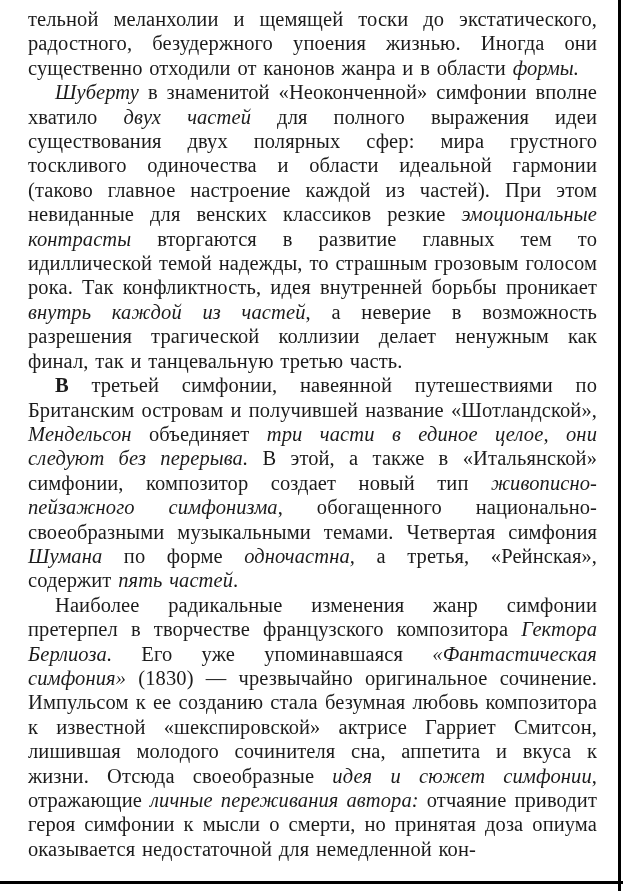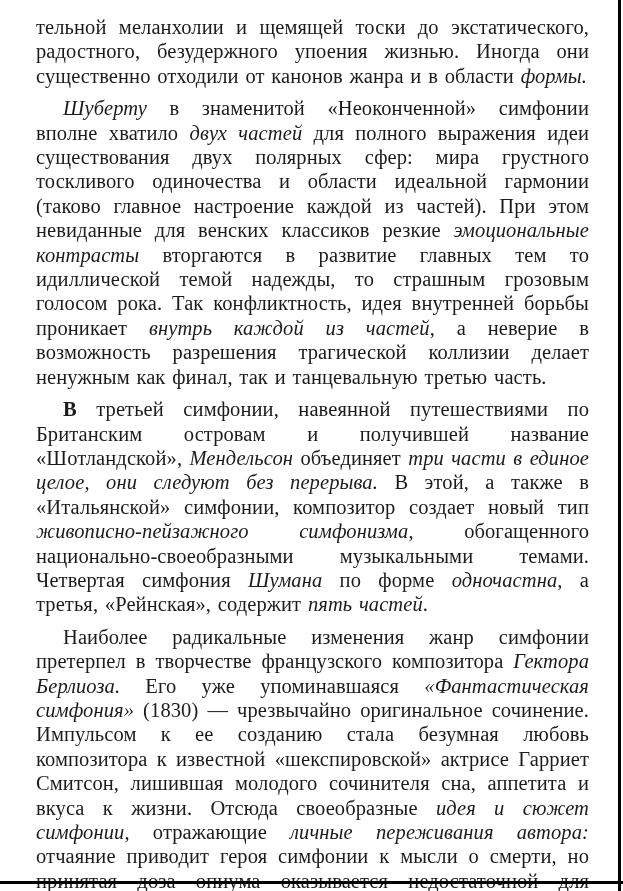--- a/index.html
+++ b/index.html
@@ -21,21 +21,21 @@
     left: 28px;
     top: 7px;
     width: 569px;
     font-size: 20.5px;
     line-height: 24.4px;
     text-align: justify;
     word-spacing: 1.5px;
     letter-spacing: 0.1px;
   }
   .para {
-    margin: 8px;
+    margin: 0;
     padding: 0;
   }
   .para.indent {
     text-indent: 27px;
   }
   .run-n { font-style: normal; }
   .run-i { font-style: italic; }
   .run-b { font-weight: bold; }
   .edge-right {
     position: absolute;

